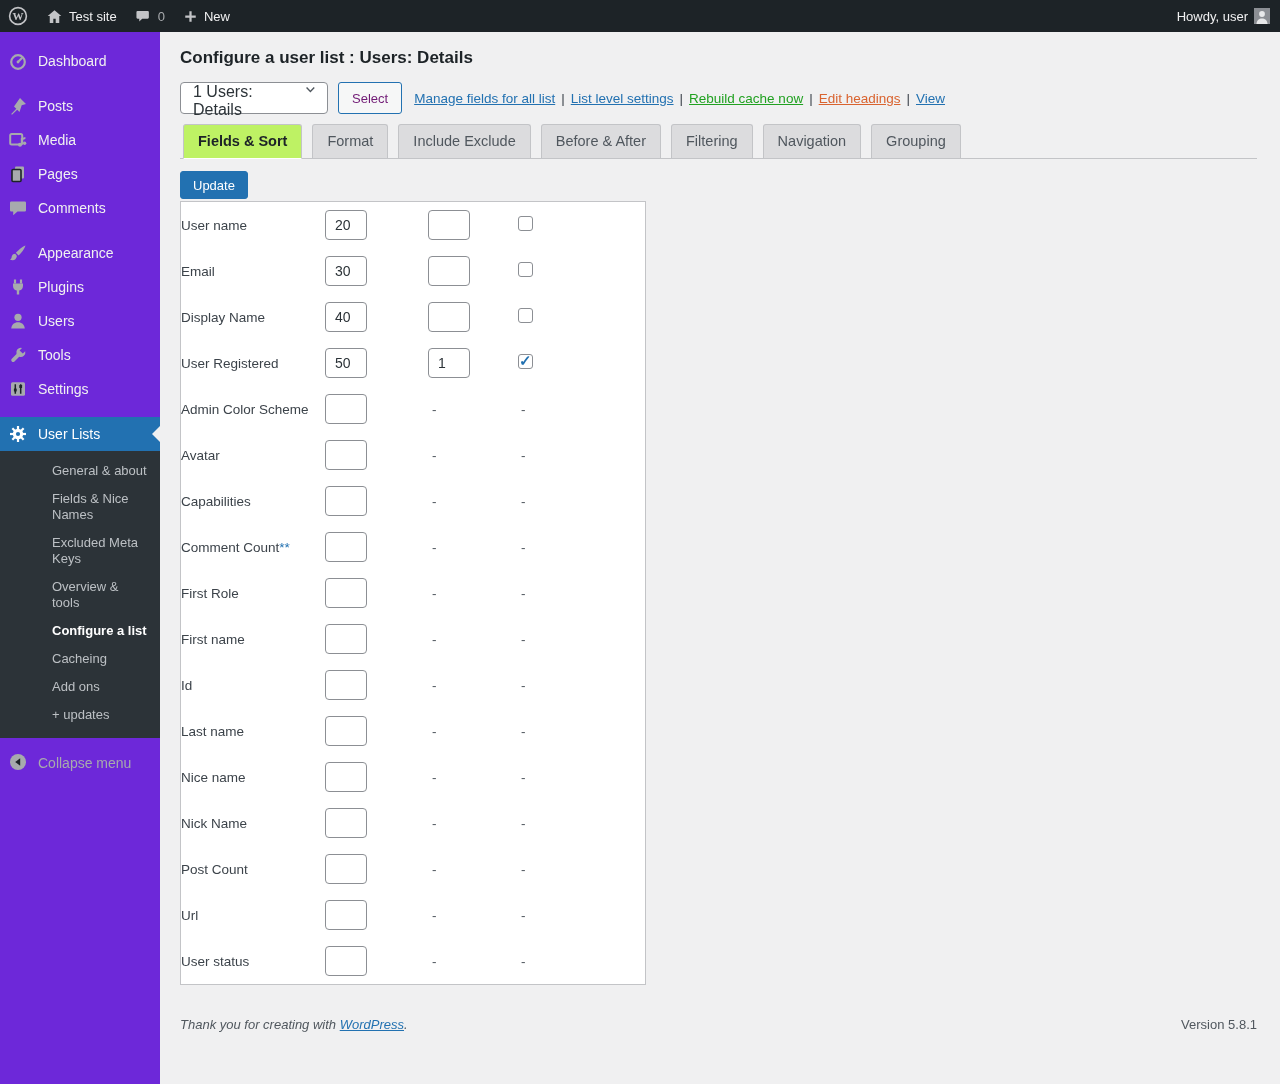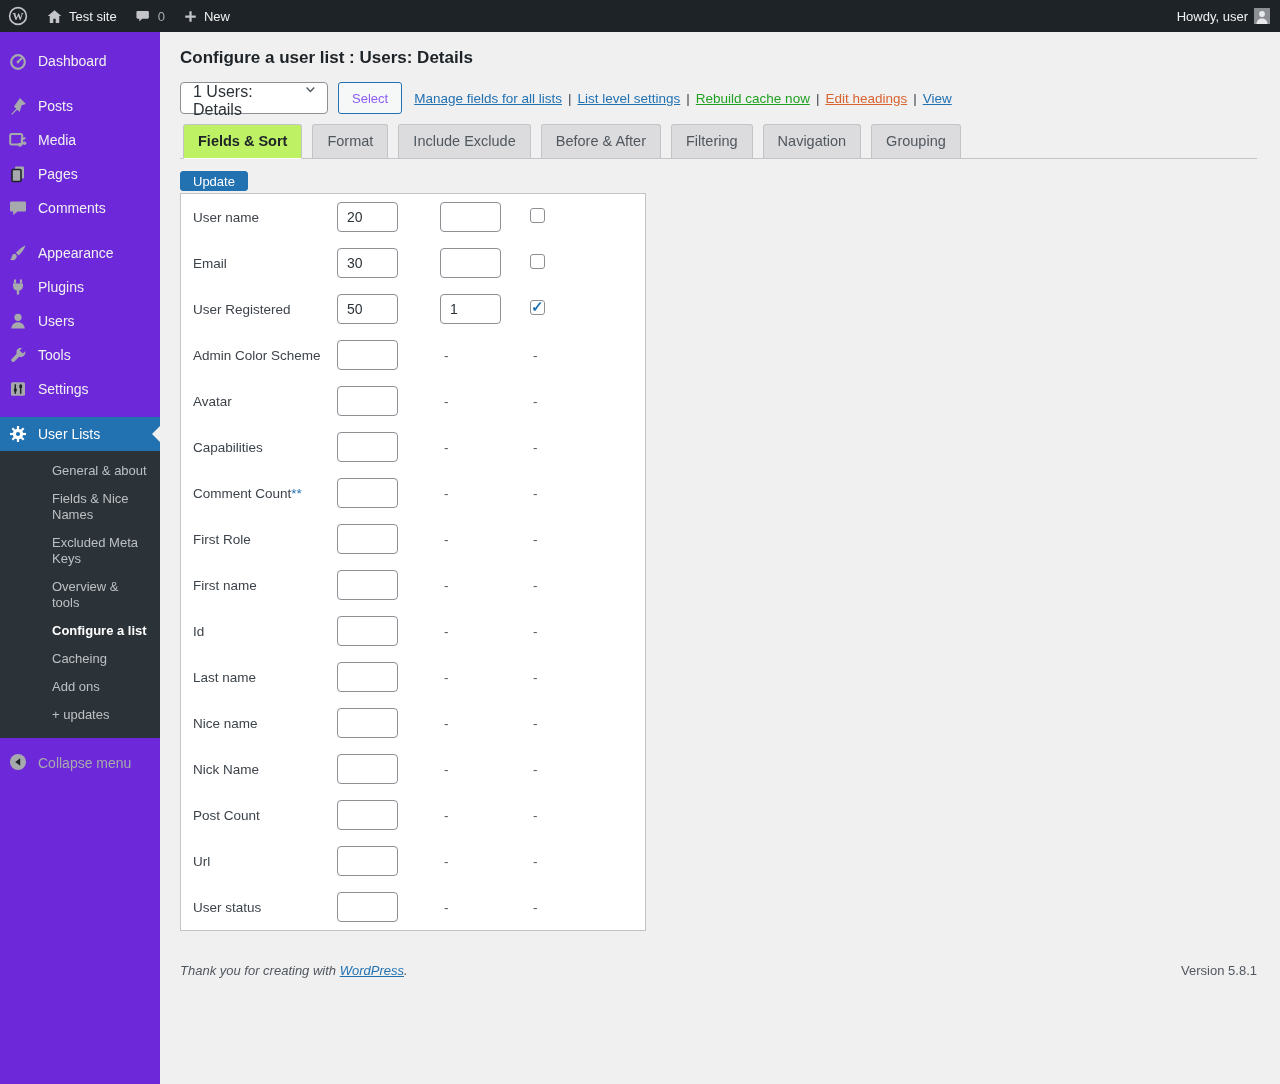--- a/index.html
+++ b/index.html
@@ -53,21 +53,21 @@
   .content { flex:1; padding:0 23px 0 20px; position:relative; }
   h1.page-title { font-size:17px; font-weight:bold; color:#1d2327; margin:16px 0 0 0; line-height:20px; }
   .controls { margin-top:14px; display:flex; align-items:center; }
   .fake-select {
     width:148px; height:32px; background:#fff; border:1px solid #8c8f94; border-radius:4px;
     display:flex; justify-content:space-between;
     padding:0 10px 0 12px; font-size:16px; color:#2c3338; cursor:pointer;
   }
   .select-btn {
     margin-left:10px; height:32px; padding:0 13px; background:#f6f7f7;
-    border:1px solid #2271b1; border-radius:3px; color:#8b5cf6;
+    border:1px solid #2271b1; border-radius:3px; color:#701a75;
     font-size:13px; font-family:inherit; cursor:pointer;
   }
   .links-row { margin-left:12px; font-size:13.5px; color:#3c434a; white-space:nowrap; }
   .links-row a { text-decoration:underline; cursor:pointer; }
   .links-row .sep { margin:0 6px; color:#3c434a; }
   a.lnk-blue { color:#2271b1; }
   a.lnk-green { color:#21a121; }
   a.lnk-orange { color:#d9632f; }
   
   .tabs { margin-top:10px; border-bottom:1px solid #c3c4c7; display:flex; gap:10px; padding-left:3px; }
@@ -75,41 +75,41 @@
     background:#dcdcde; border:1px solid #c3c4c7; border-bottom:none;
     border-radius:3px 3px 0 0; padding:8px 14px; font-size:14.5px;
     color:#50575e; cursor:pointer; margin-bottom:0; line-height:17px;
   }
   .tab.active {
     background:#bef264; color:#1d2327; font-weight:bold;
     margin-bottom:-1px; border-bottom:1px solid #fff;
   }
   
   .update-btn {
-    margin-top:12px; height:20px; padding:0 12px; background:#2271b1;
+    margin-top:12px; height:28px; padding:0 12px; background:#2271b1;
     border:1px solid #2271b1; border-radius:3px; color:#fff;
     font-size:13px; font-family:inherit; cursor:pointer; display:inline-block;
   }
   .fields-table {
     margin-top:2px; width:466px; background:#fff; border:1px solid #c3c4c7;
   }
   .t-head {
     display:grid; grid-template-columns:144px 103px 89px auto;
     padding:0 0 0 12px; height:36px; align-items:center;
     font-size:14px; border-bottom:1px solid #dcdcde;
   }
   .t-head .h-field { color:#1d2327; }
   .t-head .h-link { color:#2271b1; cursor:pointer; }
   .t-row {
     display:grid; grid-template-columns:144px 103px 89px auto;
-    padding-left:12px; height:46px; align-items:center; font-size:13.5px; color:#3c434a;
+    height:46px; align-items:center; font-size:13.5px; color:#3c434a;
   }
   .fsuffix { color:#2271b1; }
   .num-input {
-    width:61px; height:30px; border:1px solid #8c8f94; border-radius:4px;
+    width:42px; height:30px; border:1px solid #8c8f94; border-radius:4px;
     font-family:inherit; font-size:14px; color:#2c3338; padding:0 4px 0 9px; background:#fff;
   }
   .dash { color:#50575e; padding-left:4px; }
   input[type=checkbox] {
     appearance:none; -webkit-appearance:none; width:15px; height:15px; margin:0 0 0 1px;
     border:1px solid #8c8f94; border-radius:3px; background:#fff; position:relative; cursor:pointer;
   }
   input[type=checkbox]:checked::after {
     content:"\2713"; position:absolute; left:0px; top:-3px;
     font-size:15px; font-weight:bold; color:#2271b1;
@@ -308,21 +308,21 @@
 
     <div class="controls">
       <div class="fake-select">
         <span>1 Users: Details</span>
         <svg width="13" height="13" viewBox="0 0 20 20">
           <path d="M4 7l6 6 6-6" fill="none" stroke="#50575e" stroke-width="2.2"></path>
         </svg>
       </div>
       <button class="select-btn">Select</button>
       <span class="links-row">
-        <a class="lnk-blue">Manage fields for all lists</a><span class="sep">|</span><a class="lnk-blue">List level settings</a><span class="sep">|</span><a class="lnk-green">Rebuild cache now</a><span class="sep">|</span><a class="lnk-orange">Edit headings</a><span class="sep">|</span><a class="lnk-blue">View</a>
+        <a class="lnk-blue">Manage fields for all list</a><span class="sep">|</span><a class="lnk-blue">List level settings</a><span class="sep">|</span><a class="lnk-green">Rebuild cache now</a><span class="sep">|</span><a class="lnk-orange">Edit headings</a><span class="sep">|</span><a class="lnk-blue">View</a>
       </span>
     </div>
 
     <div class="tabs">
       <div class="tab active">Fields &amp; Sort</div>
       <div class="tab">Format</div>
       <div class="tab">Include Exclude</div>
       <div class="tab">Before &amp; After</div>
       <div class="tab">Filtering</div>
       <div class="tab">Navigation</div>
@@ -356,20 +356,34 @@
     <span>
       <input type="text" class="num-input sort-input" style="">
       
     </span>
     <span>
       <input type="checkbox" class="desc-checkbox" style="">
       
     </span>
   </div>
 
+  <div class="t-row">
+    <span><span class="fname">Display Name</span><span class="fsuffix"></span></span>
+    <span>
+      <input type="text" class="num-input display-input" value="40" style="">
+    </span>
+    <span>
+      <input type="text" class="num-input sort-input" style="">
+      
+    </span>
+    <span>
+      <input type="checkbox" class="desc-checkbox" style="">
+      
+    </span>
+  </div>
 
   <div class="t-row">
     <span><span class="fname">User Registered</span><span class="fsuffix"></span></span>
     <span>
       <input type="text" class="num-input display-input" value="50" style="">
     </span>
     <span>
       <input type="text" class="num-input sort-input" value="1" style="">
       
     </span>

